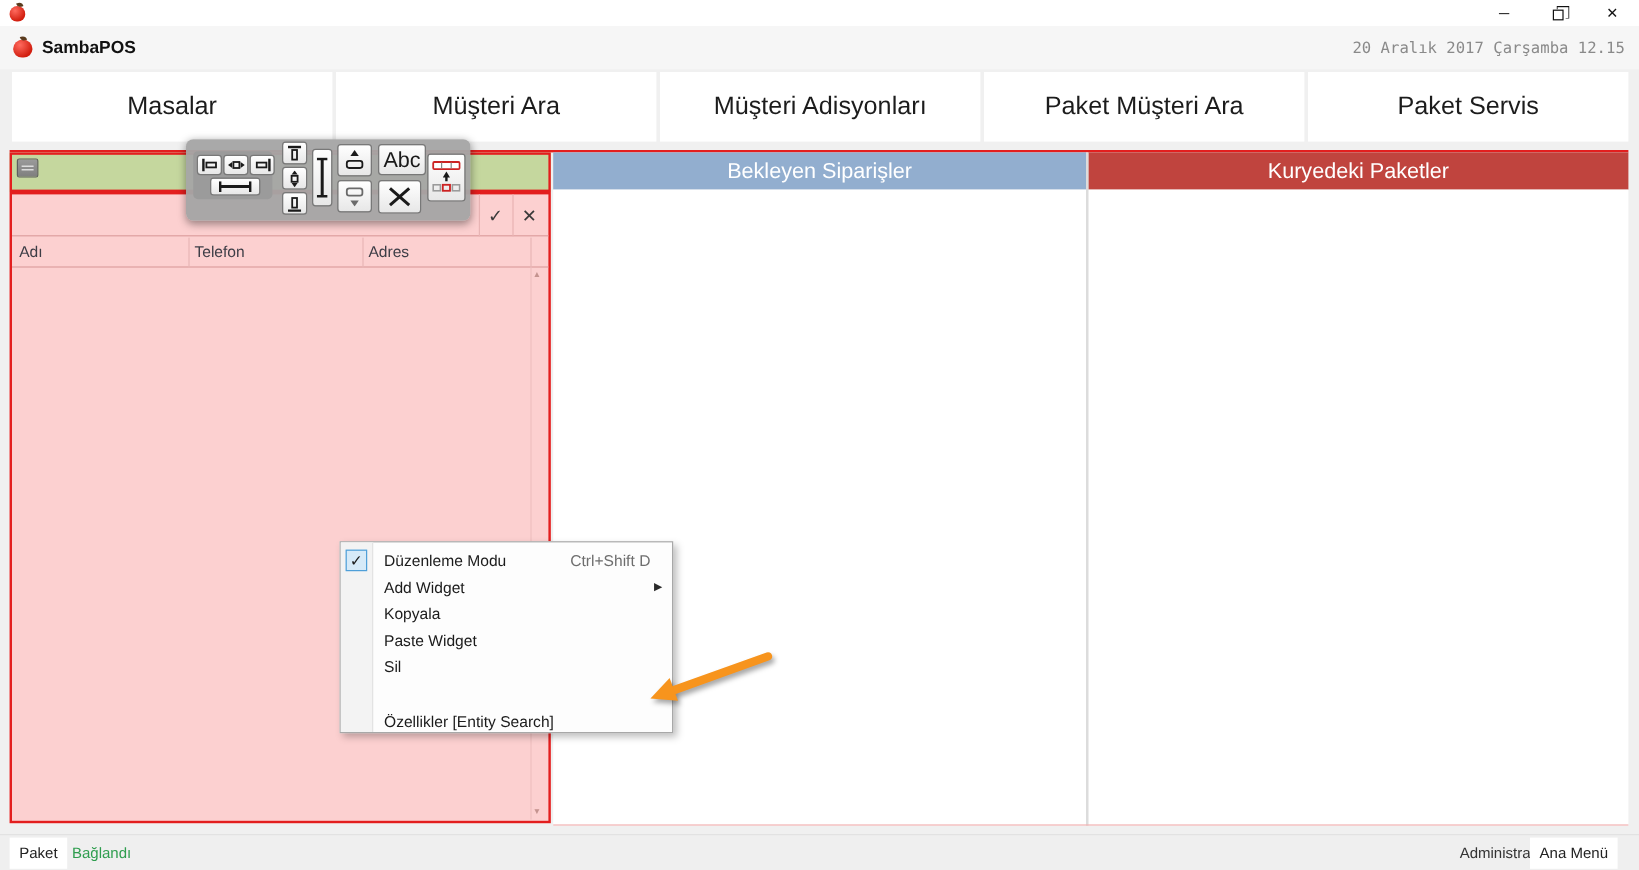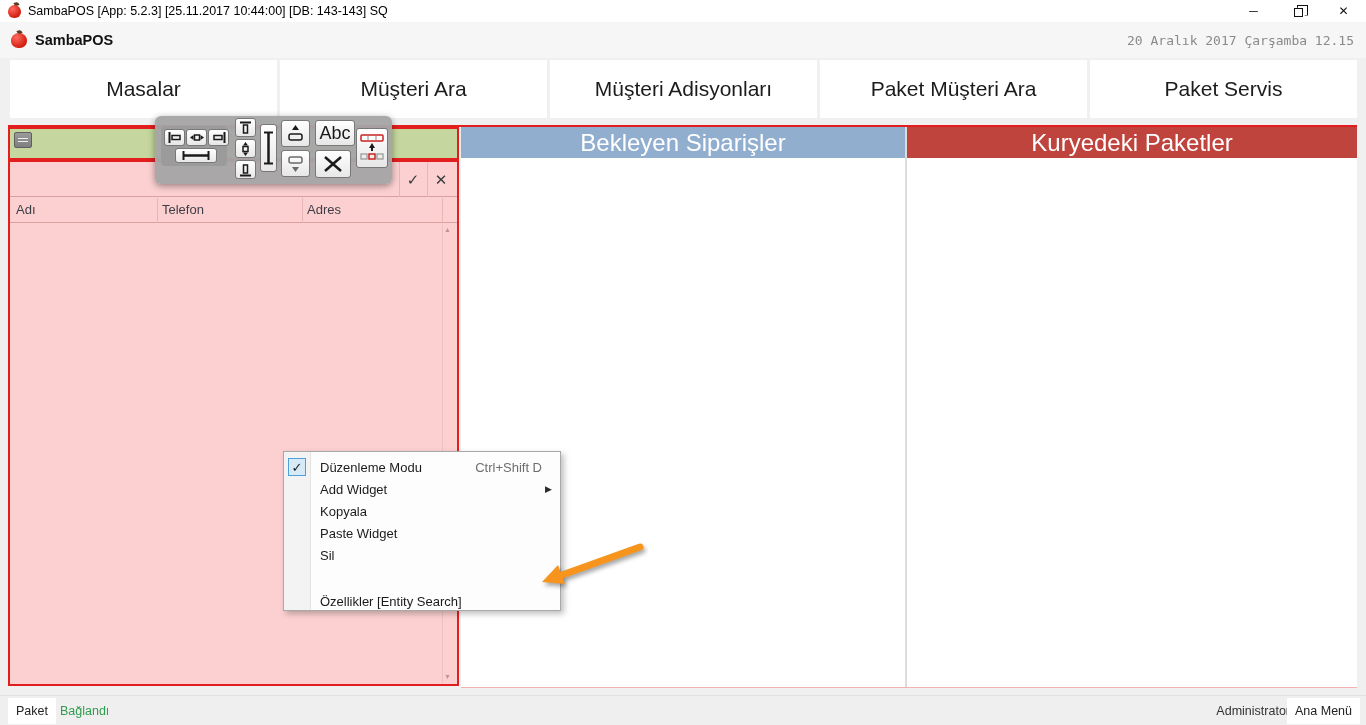--- a/index.html
+++ b/index.html
@@ -41,21 +41,21 @@
   .search-btn.clear { right:3px; }
   .col-header-row { position:absolute; left:0; top:36px; width:447px; height:25px; border-bottom:1px solid #dc9f9f; font-size:13px; color:#3d3d46; }
   .col-label { position:absolute; top:4px; }
   .col-sep { position:absolute; top:0; width:1px; height:25px; background:#e8b6b6; }
   .list-area { position:absolute; left:0; top:61px; width:447px; height:461px; }
   .vscroll { position:absolute; right:2px; top:62px; width:12px; height:458px; }
   .vscroll .arr { position:absolute; left:1px; font-size:7px; color:#c4938f; }
   .vscroll .arr.up { top:2px; } .vscroll .arr.down { bottom:2px; }
   .list-divider { position:absolute; right:14px; top:61px; width:1px; height:460px; background:#eec0c0; }
 
-  .panel-header { position:absolute; top:127px; height:31px; display:flex; align-items:center; justify-content:center; color:#ffffff; font-size:24px; }
+  .panel-header { position:absolute; top:127px; height:31px; display:flex; align-items:center; justify-content:center; color:#ffffff; font-size:18px; }
   .panel-body { position:absolute; top:158px; background:#ffffff; }
   .panel-divider { position:absolute; left:905px; top:127px; width:2px; height:561px; background:#dcdcdc; }
   .bottom-faintline { position:absolute; left:461px; top:687px; width:896px; height:1px; background:#f2b2b2; }
 
   
   .dtoolbar { position:absolute; left:155px; top:116px; width:237px; height:68px; background:rgba(166,166,166,0.96); border-radius:6px; box-shadow:0 2px 7px rgba(0,0,0,0.4); }
   .tb-btn { position:absolute; background:linear-gradient(#ffffff,#e7e7e7); border:1px solid #787878; border-radius:3px; display:flex; align-items:center; justify-content:center; cursor:pointer; }
   .tb-groupbg { position:absolute; left:6px; top:10px; width:66px; height:40px; background:#9b9b9b; border-radius:4px; }
   svg.ic { display:block; }
 
@@ -78,21 +78,20 @@
   .sb-connected { position:absolute; left:60px; top:8px; font-size:12.5px; color:#2e9d4e; }
   .sb-user { position:absolute; right:76px; top:8px; font-size:12.5px; color:#333; }
 </style>
 </head>
 <body>
 
 <div id="app">
 
   <div class="titlebar">
     <span class="apple"></span>
-    <span class="title-text">SambaPOS [App: 5.2.3] [25.11.2017 10:44:00] [DB: 143-143] SQ</span>
     <div class="win-controls">
       <div class="win-btn">
           <span>─</span>
         </div>
       <div class="win-btn">
           <span class="restore-glyph"></span>
         </div>
       <div class="win-btn">
           <span>✕</span>
         </div>
@@ -283,16 +282,16 @@
 
   <svg class="anno-arrow" viewBox="0 0 132 72">
     <line x1="112" y1="14" x2="34" y2="42" stroke="#f7941d" stroke-width="7" stroke-linecap="round"></line>
     <polygon points="14,49 30,32 37,51" fill="#f7941d"></polygon>
   </svg>
 
   <div class="statusbar">
     <div class="sb-btn" style="left:8px;">Paket</div>
     <span class="sb-connected">Bağlandı</span>
     <span class="sb-user">Administrator</span>
-    <div class="sb-btn" style="right:6px;">Ana Menü</div>
+    <div class="sb-btn" style="right:18px;">Ana Menü</div>
   </div>
 
 </div>
 
 </body></html>

